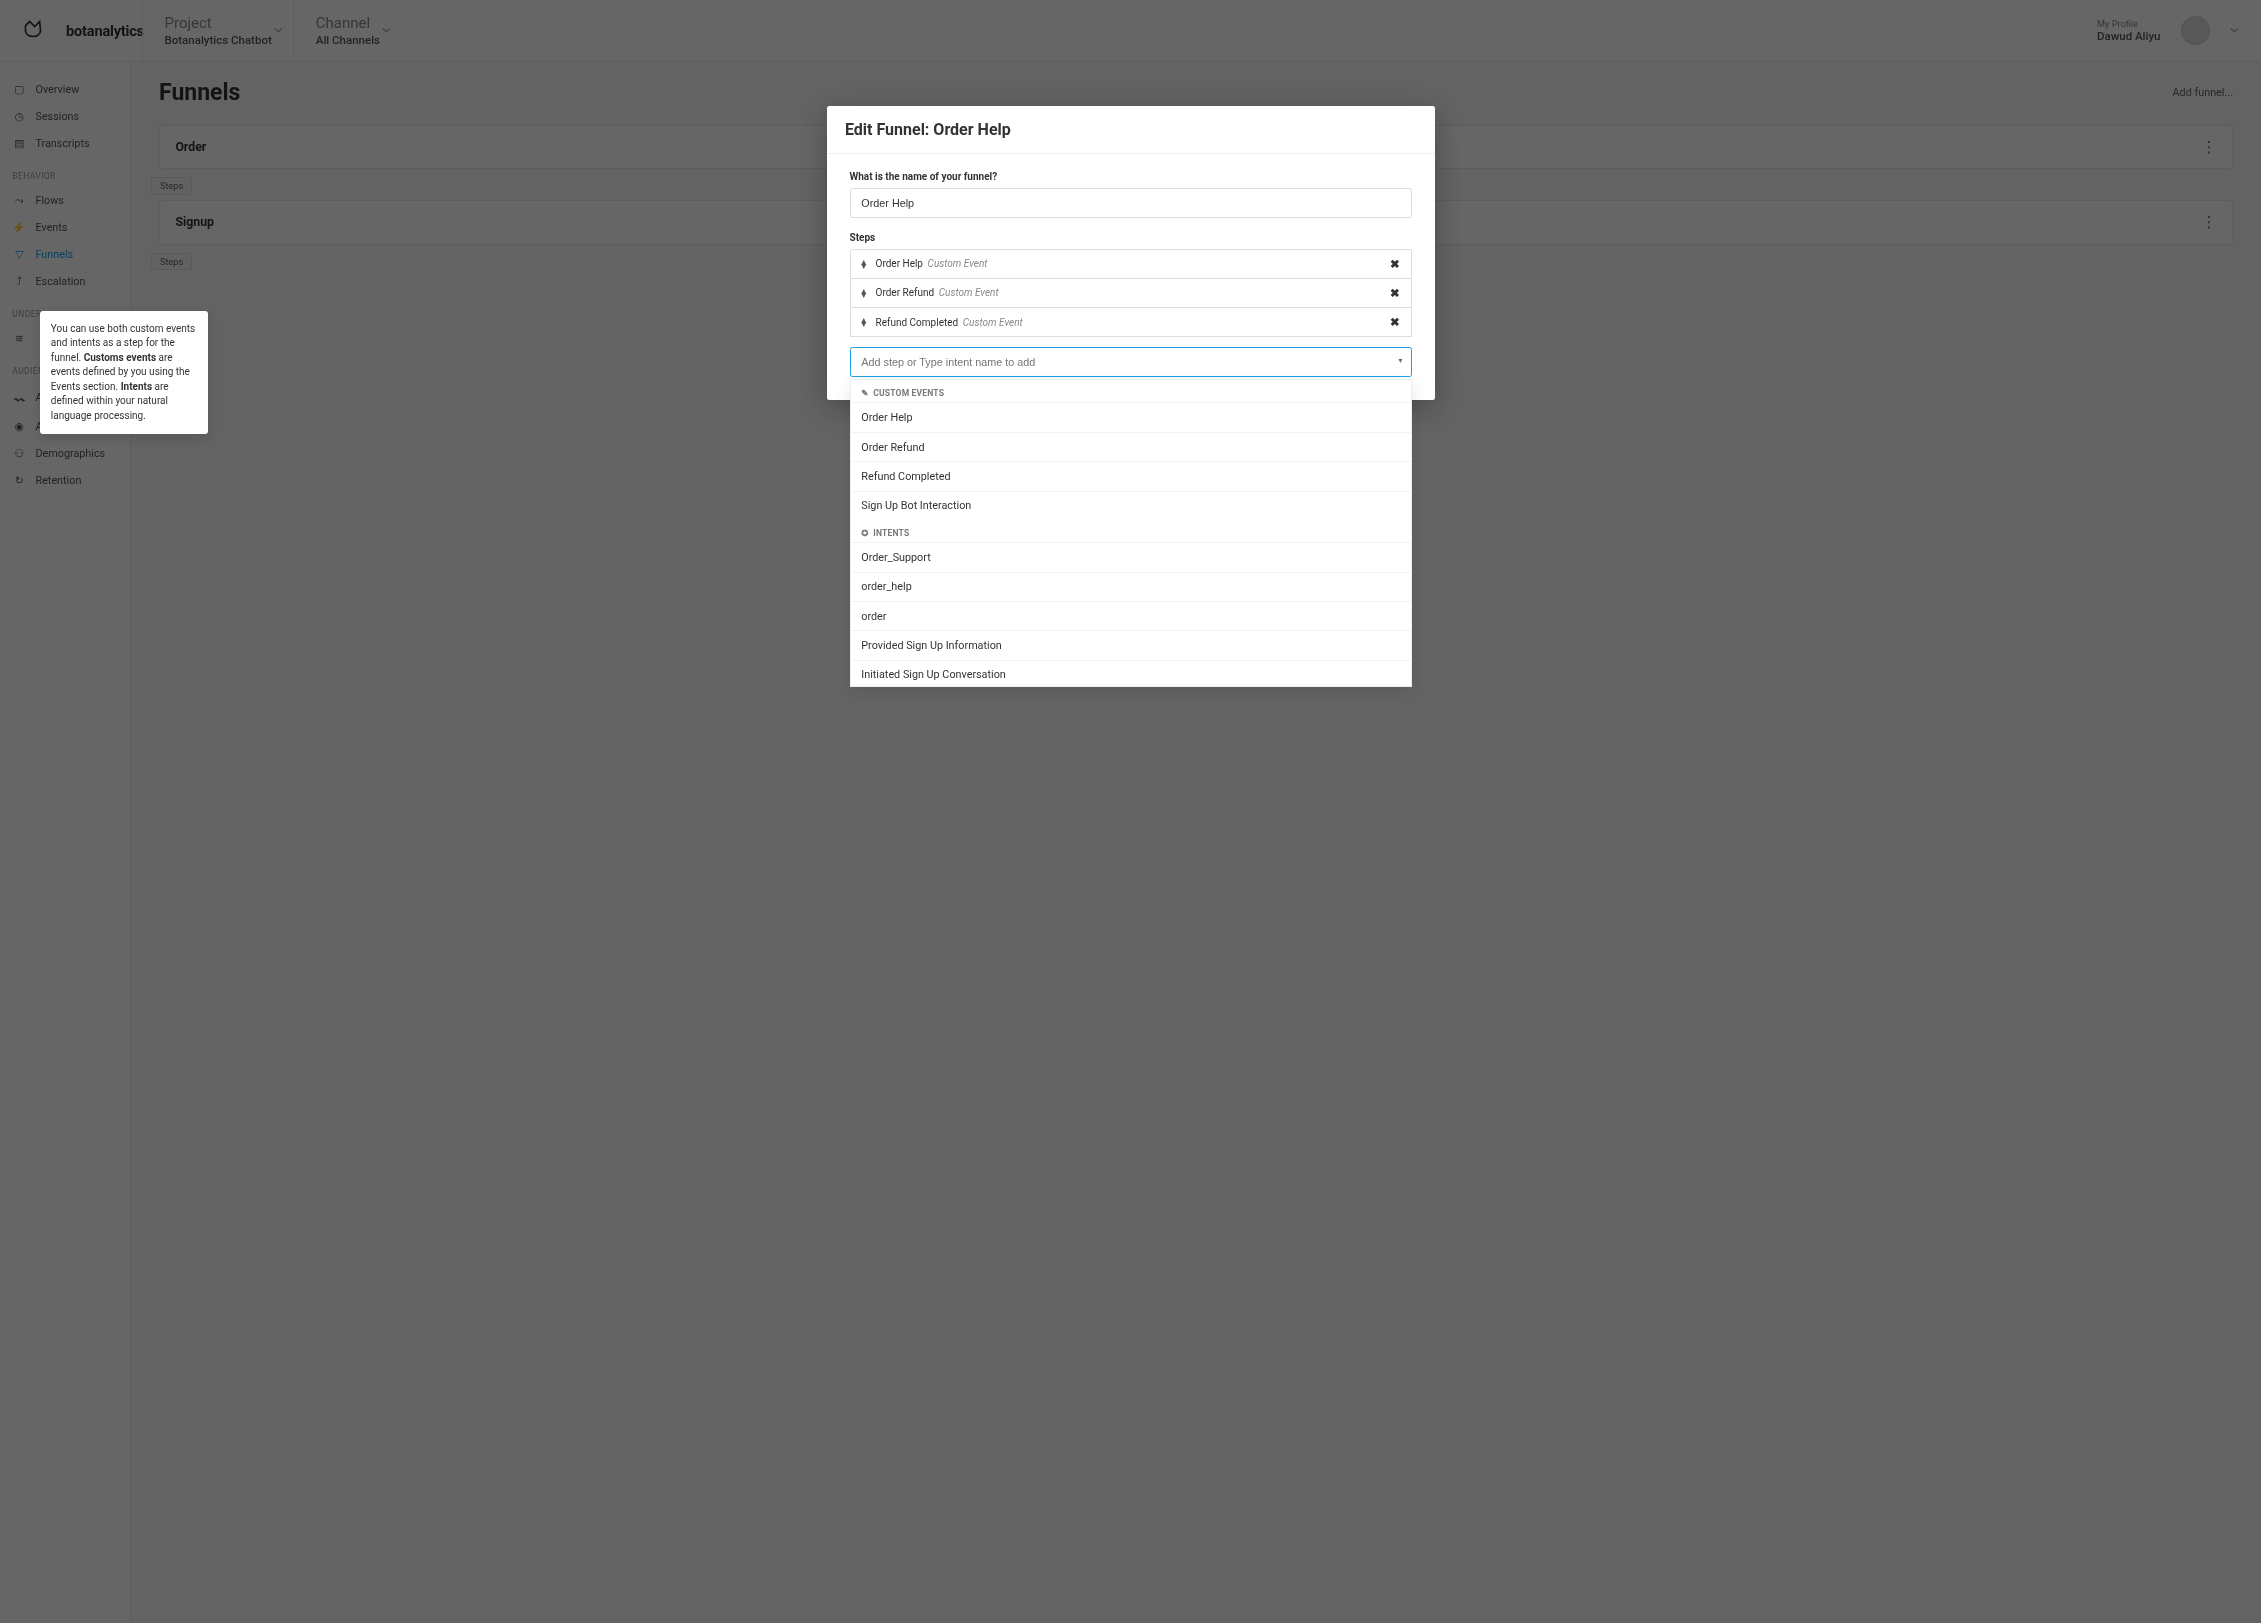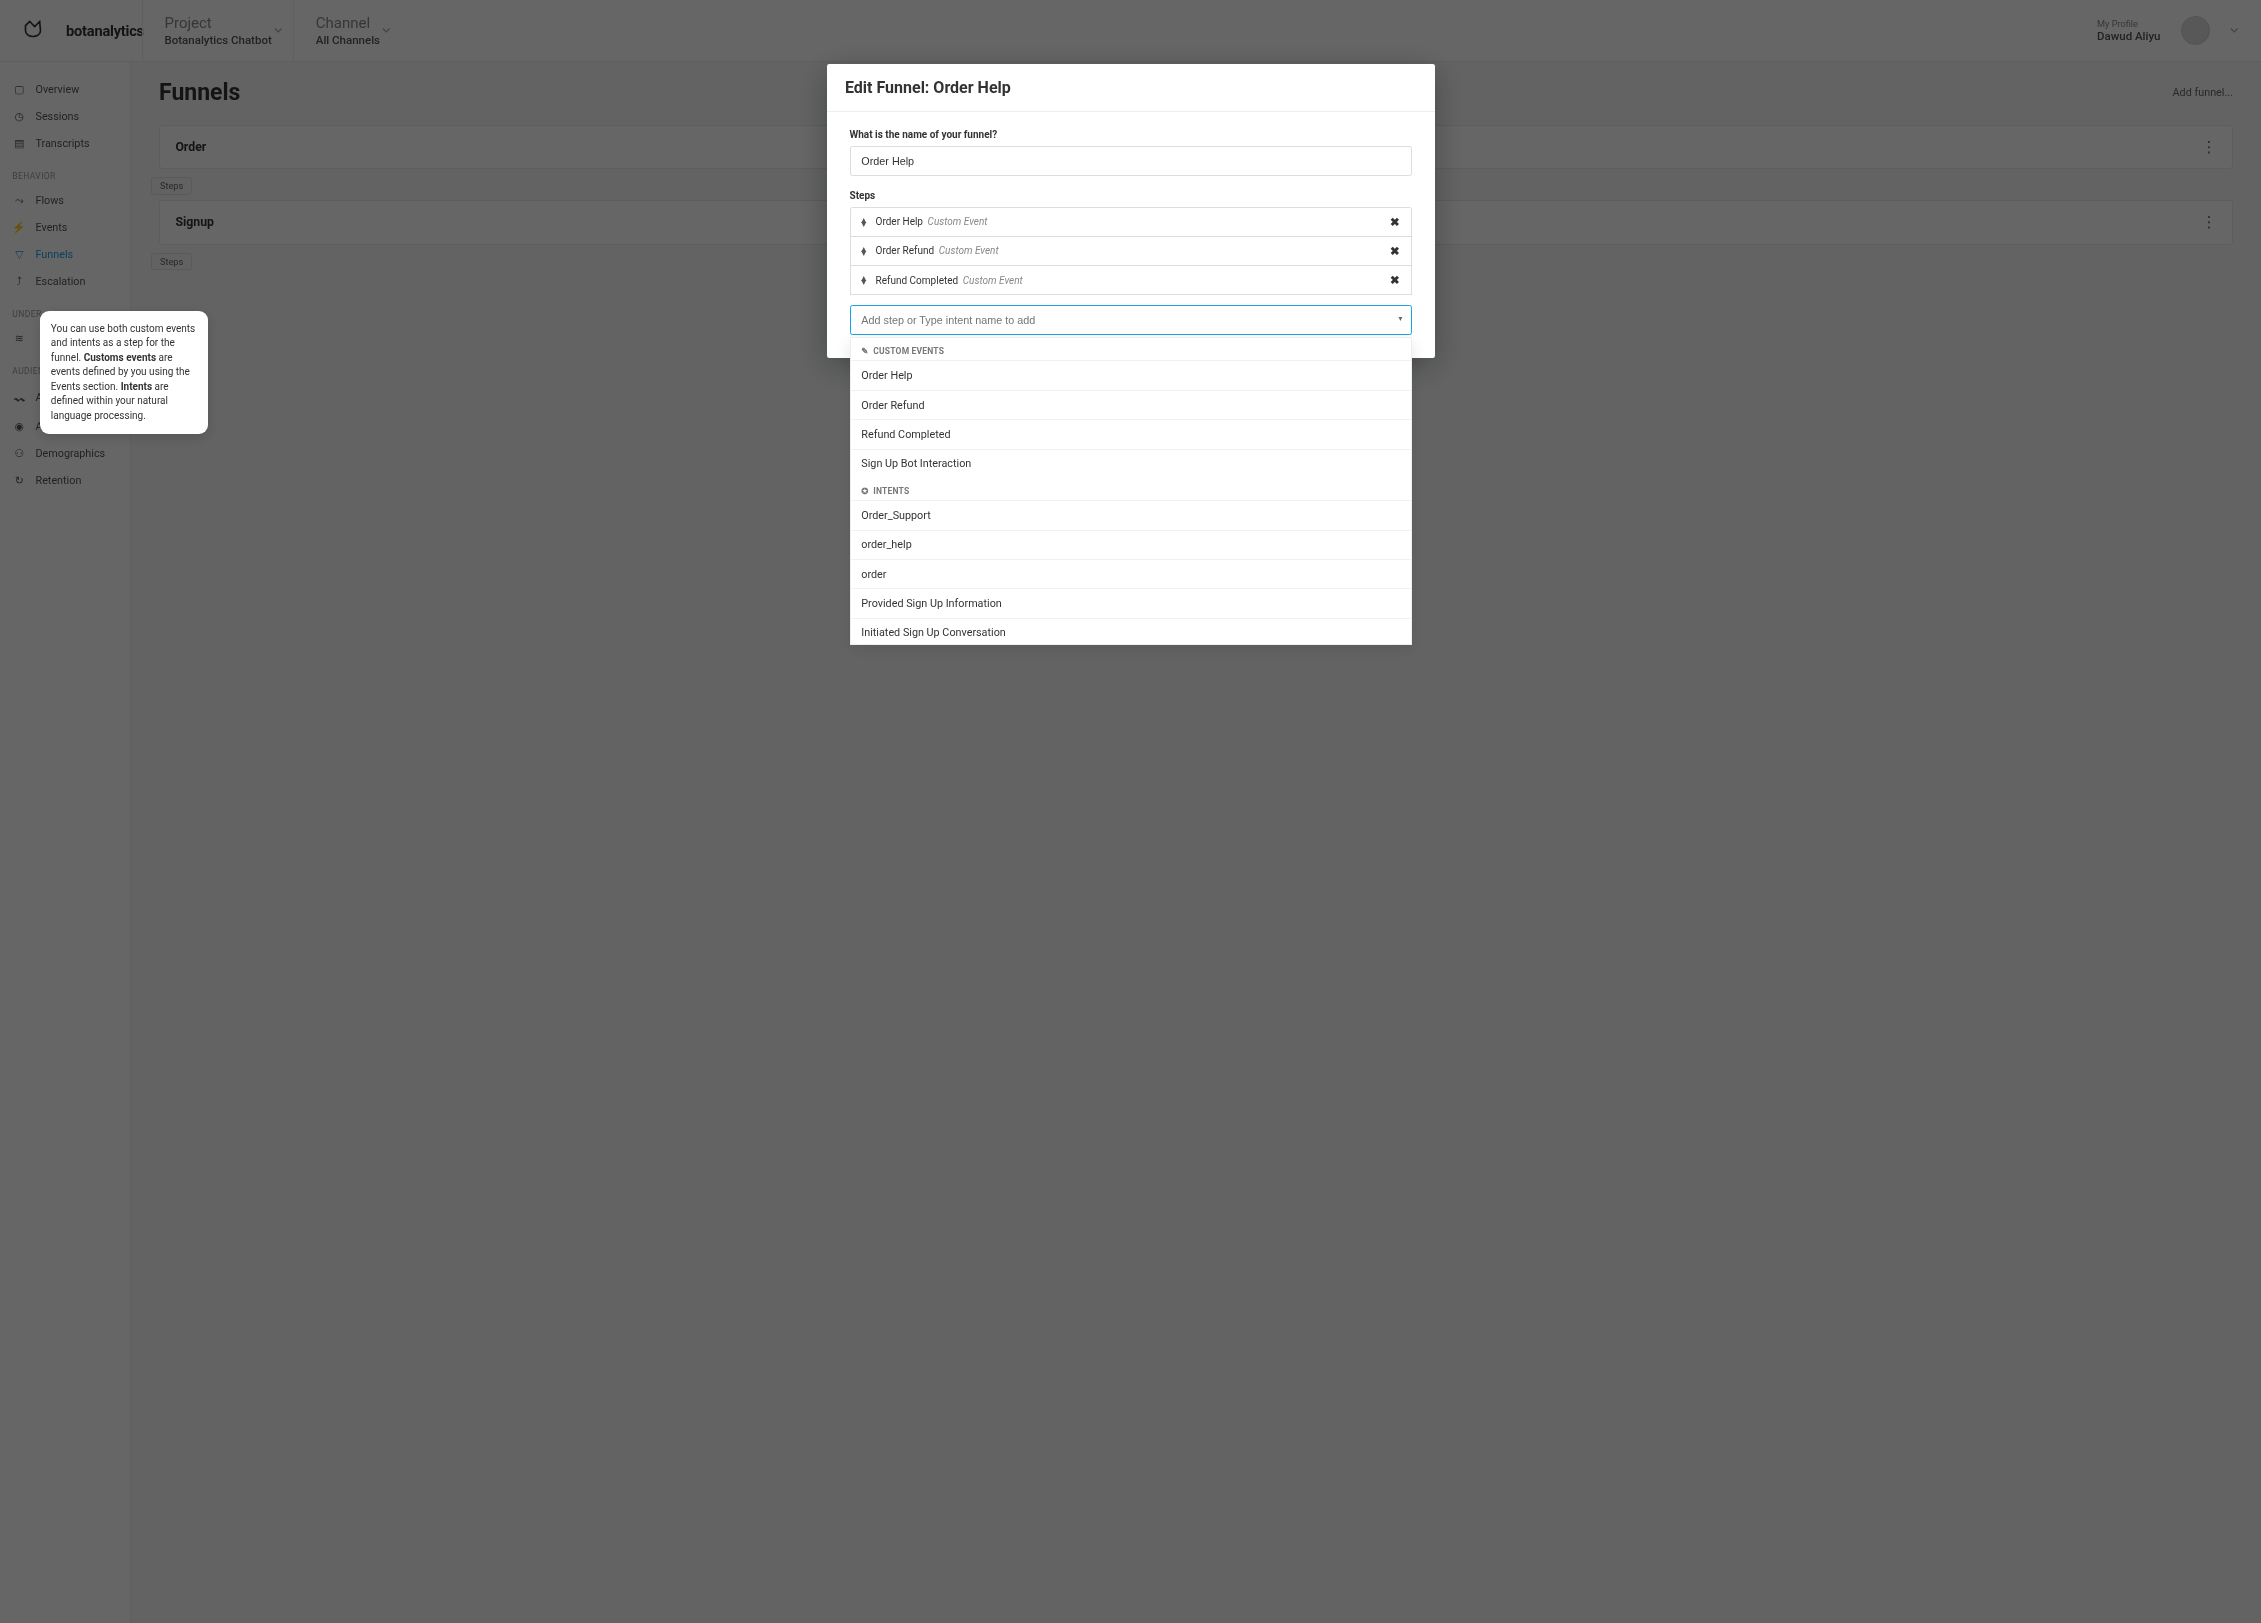--- a/index.html
+++ b/index.html
@@ -34,21 +34,21 @@
 .add-link { color: #666; font-size: 10.8px; cursor: pointer; }
 
 .funnel-card { background: #fff; border: 0.8px solid #e8e8e8; border-radius: 3.1px; margin-bottom: 10.8px; }
 .funnel-card-head { display: flex; align-items: center; justify-content: space-between; padding: 12.3px 15.4px; }
 .funnel-card-title { font-weight: 700; font-size: 12.3px; color: #333; }
 .dots { font-size: 15.4px; color: #666; cursor: pointer; }
 .steps-tag { position: relative; top: -1.5px; left: -7.7px; display: inline-block; }
 .steps-tag span { background: #f4f4f4; border: 0.8px solid #e0e0e0; padding: 2.3px 7.7px; font-size: 9.2px; color: #666; border-radius: 2.3px; }
 
 
-.overlay { position: fixed; inset: 0; background: rgba(0,0,0,0.6); display: flex; align-items: flex-start; justify-content: center; padding-top: 64px; }
+.overlay { position: fixed; inset: 0; background: rgba(0,0,0,0.6); display: flex; align-items: flex-start; justify-content: center; padding-top: 106px; }
 .modal { width: 608px; background: #fff; border-radius: 2.3px; box-shadow: 0 7.7px 31px rgba(0,0,0,0.3); }
 .modal-head { padding: 14px 18.5px; border-bottom: 0.8px solid #eee; }
 .modal-title { font-size: 16px; font-weight: 700; color: #333; }
 .modal-body { padding: 17px 23px 23px; }
 .field-label { font-size: 10px; font-weight: 700; color: #333; margin-bottom: 6.2px; }
 .text-input { width: 100%; padding: 7.7px 10.8px; border: 0.8px solid #ddd; border-radius: 2.3px; font-size: 10.8px; color: #333; margin-bottom: 14px; }
 
 .step-row { display: flex; align-items: center; border: 0.8px solid #ddd; padding: 7px 10.8px; margin-bottom: -0.8px; background: #fff; }
 .step-row:first-of-type { border-top-left-radius: 2.3px; border-top-right-radius: 2.3px; }
 .drag-handle { color: #555; margin-right: 9.2px; font-size: 10px; cursor: grab; display: flex; flex-direction: column; line-height: 3.8px; }
@@ -58,21 +58,21 @@
 
 .combo-wrap { position: relative; margin-top: 10.8px; }
 .combo-input { width: 100%; padding: 7.7px 10.8px; border: 0.8px solid #1aa3e8; border-radius: 2.3px; font-size: 10.8px; color: #999; background: #fff; }
 .combo-caret { position: absolute; right: 9.2px; top: 9.2px; color: #666; font-size: 7.7px; }
 
 .dropdown { position: absolute; left: 0; right: 0; top: 32px; background: #fff; border: 0.8px solid #eee; max-height: 308px; overflow-y: auto; box-shadow: 0 4.6px 15.4px rgba(0,0,0,0.1); z-index: 10; }
 .dropdown-header { font-size: 8.5px; font-weight: 700; color: #777; padding: 7.7px 10.8px 4.6px; letter-spacing: 0.2px; display: flex; align-items: center; gap: 4.6px; }
 .dropdown-item { padding: 7.7px 10.8px; font-size: 10.8px; color: #333; border-top: 0.8px solid #f2f2f2; cursor: pointer; }
 
 
-.tooltip-pop { position: fixed; left: 40px; top: 311px; width: 168px; background: #fff; padding: 10.8px; font-size: 10px; color: #333; line-height: 1.45; box-shadow: 0 3.1px 12.3px rgba(0,0,0,0.15); border-radius: 9px; z-index: 2000; }
+.tooltip-pop { position: fixed; left: 40px; top: 311px; width: 168px; background: #fff; padding: 10.8px; font-size: 10px; color: #333; line-height: 1.45; box-shadow: 0 3.1px 12.3px rgba(0,0,0,0.15); border-radius: 3px; z-index: 2000; }
 .tooltip-pop::after { content: ''; position: absolute; right: -5.4px; top: 37px; border: 5.4px solid transparent; border-left-color: #fff; }
 .tooltip-pop b { font-weight: 700; }
 
 .chev-svg { width: 8.5px; height: 8.5px; }
 </style>
 </head>
 <body>
 
 <div class="topbar">
   <div class="logo-area">

